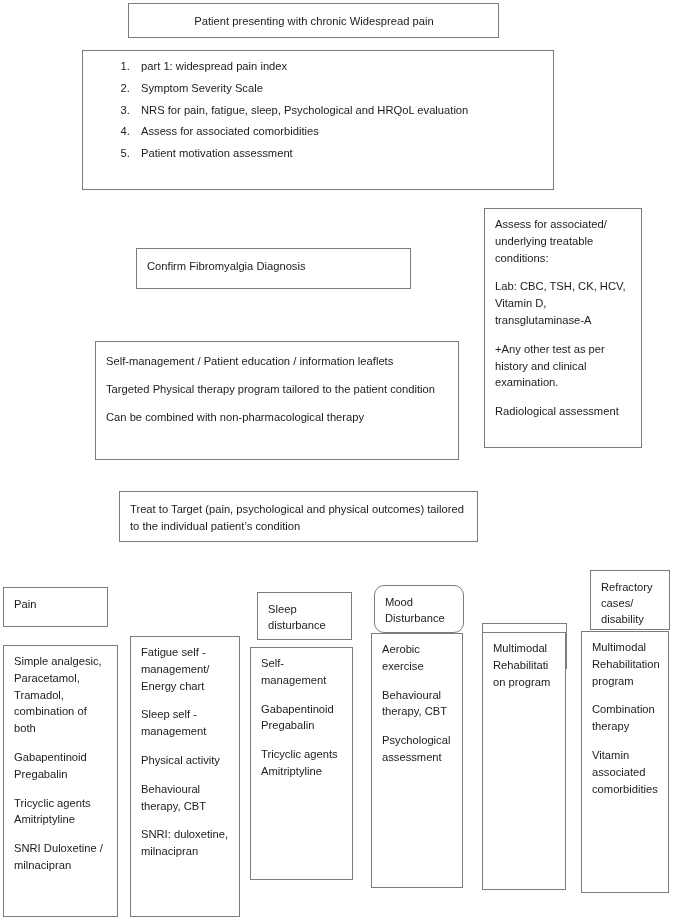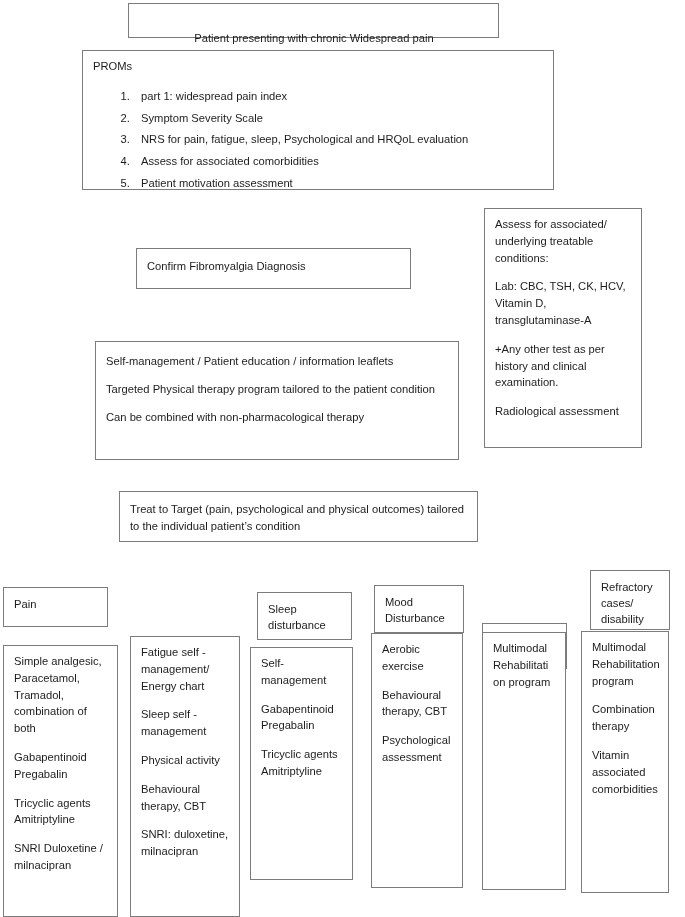--- a/index.html
+++ b/index.html
@@ -29,21 +29,21 @@
     padding: 7px 9px 7px 10px;
   }
   .box p {
     margin: 0 0 11px 0;
   }
   .box p:last-child {
     margin-bottom: 0;
   }
   .title-box {
     text-align: center;
-    padding-top: 26px;
+    padding-top: 9px;
   }
   .proms-title {
     margin: 0 0 13px 0;
   }
   ol.proms-list {
     margin: 0;
     padding-left: 40px;
     list-style-position: outside;
   }
   ol.proms-list li {
@@ -70,21 +70,20 @@
 </head>
 <body>
 
 <div id="canvas">
 
   <div class="box title-box" style="left:128px; top:3px; width:371px; height:35px;">
     <span>Patient presenting with chronic Widespread pain</span>
   </div>
 
   <div class="box" style="left:82px; top:50px; width:472px; height:140px;">
-    <div class="proms-title">PROMs</div>
     <ol class="proms-list">
       <li>part 1: widespread pain index</li>
       <li>Symptom Severity Scale</li>
       <li>NRS for pain, fatigue, sleep, Psychological and HRQoL evaluation</li>
       <li>Assess for associated comorbidities</li>
       <li>Patient motivation assessment</li>
     </ol>
   </div>
 
   <div class="box side-box" style="left:484px; top:208px; width:158px; height:240px;">
@@ -128,21 +127,21 @@
 
   <div class="box col-head" style="left:257px; top:592px; width:95px; height:48px;">
     <span>Sleep disturbance</span>
   </div>
   <div class="box col-body" style="left:250px; top:647px; width:103px; height:233px;">
     <p>Self-management</p>
     <p>Gabapentinoid Pregabalin</p>
     <p>Tricyclic agents Amitriptyline</p>
   </div>
 
-  <div class="box col-head" style="left:374px; top:585px; width:90px; height:48px;">
+  <div class="box col-head" style="left:374px; top:585px; width:90px; height:48px;border-radius:10px;">
     <span>Mood Disturbance</span>
   </div>
   <div class="box col-body" style="left:371px; top:633px; width:92px; height:255px;">
     <p>Aerobic exercise</p>
     <p>Behavioural therapy, CBT</p>
     <p>Psychological assessment</p>
   </div>
 
   <div class="box col-head" style="left:482px; top:589px; width:85px; height:46px;margin-top:34px;">
     <span>Functional disability</span>

